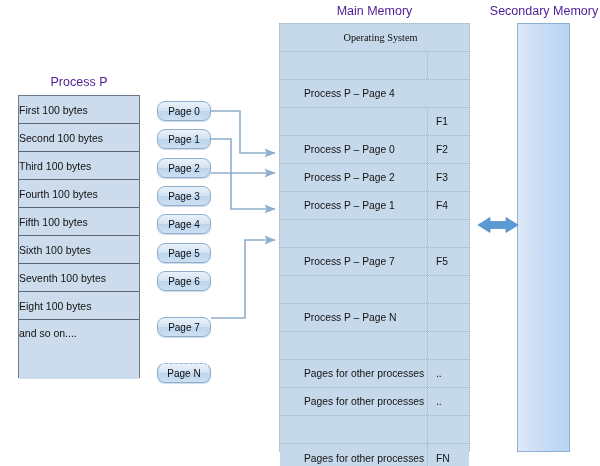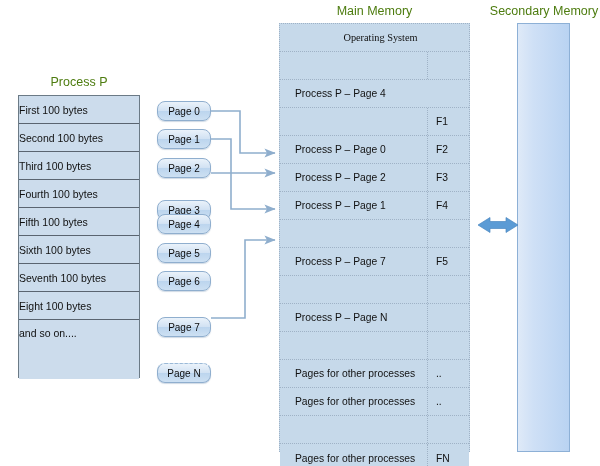--- a/index.html
+++ b/index.html
@@ -17,21 +17,21 @@
     width: 600px;
     height: 466px;
     background: #ffffff;
     overflow: hidden;
   }
 
   
   .title {
     position: absolute;
     font-size: 12.5px;
-    color: #4d7c0f;
+    color: #4c1d95;
     font-weight: 400;
     white-space: nowrap;
     text-align: center;
   }
 
   
   #process-table {
     position: absolute;
     left: 18px;
     top: 95px;
@@ -92,21 +92,21 @@
     box-sizing: border-box;
     border-bottom: 1px dotted #9fb2c6;
     background: #c6d9ea;
   }
   .mm-row.last { border-bottom: none; }
   .mm-label {
     flex: 0 0 147px;
     box-sizing: border-box;
     display: flex;
     align-items: center;
-    padding-left: 15px;
+    padding-left: 24px;
     font-size: 10.3px;
     color: #111111;
     white-space: nowrap;
   }
   .mm-frame {
     flex: 1 1 auto;
     box-sizing: border-box;
     border-left: 1px dotted #9fb2c6;
     display: flex;
     align-items: center;
@@ -177,21 +177,21 @@
         <span>Eight 100 bytes</span>
       </div>
     <div class="proc-row tall last">
         <span>and so on....</span>
       </div>
   </div>
 
   <div class="page-box" style="top:101px;">Page 0</div>
   <div class="page-box" style="top:129px;text-align:right;">Page 1</div>
   <div class="page-box" style="top:158px;">Page 2</div>
-  <div class="page-box" style="top:186px;margin-top:14px;">Page 3</div>
+  <div class="page-box" style="top:186px;">Page 3</div>
   <div class="page-box" style="top:214px;">Page 4</div>
   <div class="page-box" style="top:243px;">Page 5</div>
   <div class="page-box" style="top:271px;">Page 6</div>
   <div class="page-box" style="top:317px;">Page 7</div>
   <div class="page-box dashed-top" style="top:363px;">Page N</div>
 
   <div id="main-memory">
     <div class="mm-row os-row">
       <div class="mm-label">Operating System</div>
 

